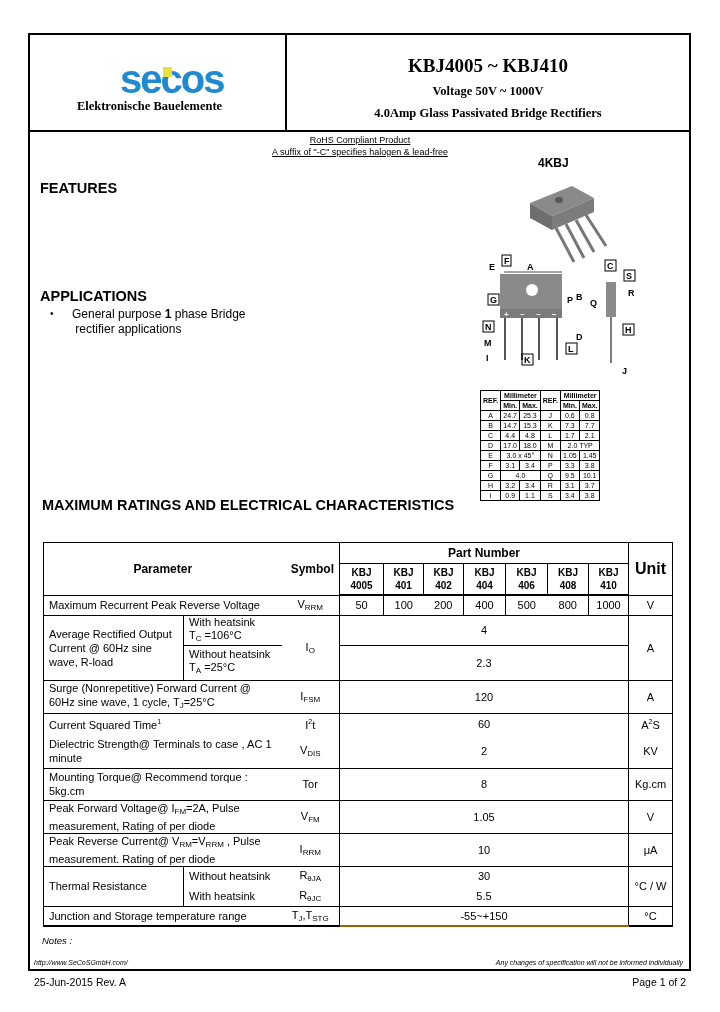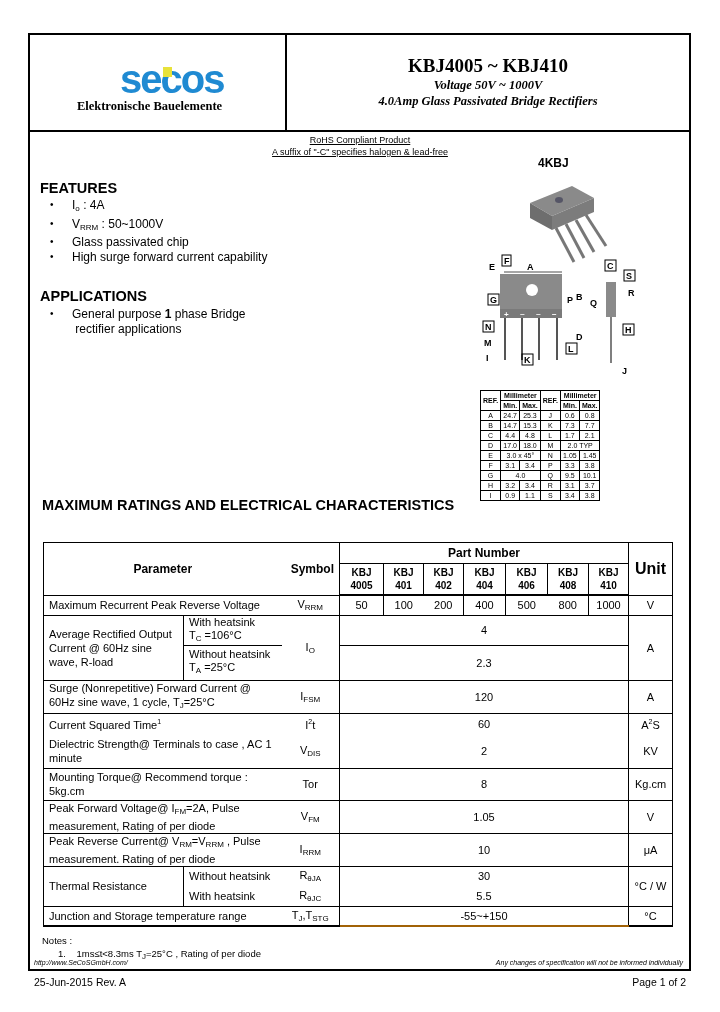--- a/index.html
+++ b/index.html
@@ -4,21 +4,21 @@
 <style>
   html, body { margin:0; padding:0; background:#ffffff; }
   body { width:720px; height:1012px; position:relative; font-family:"Liberation Sans", sans-serif; color:#000; overflow:hidden; }
   .frame { position:absolute; left:28px; top:33px; width:663px; height:938px; border:2px solid #000; box-sizing:border-box; }
   .header { position:absolute; left:0; top:0; width:100%; height:97px; border-bottom:2px solid #000; box-sizing:border-box; }
   .header .logo-cell { position:absolute; left:0; top:0; width:257px; height:95px; border-right:2px solid #000; box-sizing:border-box; text-align:center; }
   .logo { position:absolute; left:90px; top:28px; width:160px; height:34px; }
   .logo-sub { position:absolute; left:0; width:100%; top:64px; font-family:"Liberation Serif", serif; font-size:12.5px; font-weight:bold; text-align:center; transform:translateX(-8px); }
   .title-cell { position:absolute; left:257px; top:0; right:0; height:95px; text-align:center; font-family:"Liberation Serif", serif; }
   .title-main { margin-top:20px; font-size:19px; font-weight:bold; }
-  .title-sub { font-size:12.5px; font-weight:bold; margin-top:1px;font-style:italic; }
+  .title-sub { font-size:12.5px; font-weight:bold; margin-top:7px; }
   .rohs { position:absolute; top:99px; left:230px; width:200px; text-align:center; font-size:9px; line-height:12px; }
   .rohs span { text-decoration:underline; display:block; }
   .h-section { position:absolute; left:10px; font-size:14.5px; font-weight:bold; }
   .bullets { position:absolute; left:20px; margin:0; padding:0; list-style:none; font-size:12px; line-height:14.5px; }
   .bullets li { position:relative; padding-left:22px; }
   .bullets li::before { content:"\2022"; position:absolute; left:0; top:0; font-size:10px; }
   sub { font-size:8px; vertical-align:-2px; }
   sup { font-size:7px; vertical-align:5px; }
   .pkg-label { position:absolute; left:537px; top:154px; font-size:12px; font-weight:bold; }
   .pkg-drawing { position:absolute; left:470px; top:176px; width:220px; height:200px; }
@@ -30,21 +30,21 @@
   .main-table { position:absolute; left:13px; top:507px; width:629px; border-collapse:collapse; font-size:11px; table-layout:fixed; }
   .main-table td, .main-table th { border:1px solid #000; padding:0 5px; vertical-align:middle; }
   .main-table th { font-weight:bold; }
   .main-table .c { text-align:center; }
   .main-table thead tr:last-child th { border-bottom:2px solid #000; }
   .main-table .pn-head { font-size:12px; height:20px; }
   .main-table .pn { font-size:10px; font-weight:bold; line-height:13px; padding:2px 0; height:26px; }
   .nb-top { border-top:none !important; }
   .nb-bot { border-bottom:none !important; }
   .nb-lr { border-left:none !important; border-right:none !important; }
-  .notes { position:absolute; left:12px; top:899px; font-size:9.5px; line-height:13px; }
+  .notes { position:absolute; left:12px; top:899px; font-size:9.5px; line-height:13px;font-style:italic; }
   .footer-left { position:absolute; left:4px; top:924px; font-size:7px; font-style:italic; }
   .footer-right { position:absolute; right:6px; top:924px; font-size:7px; font-style:italic; }
   .bottom-left { position:absolute; left:34px; top:976px; font-size:10.5px; }
   .bottom-right { position:absolute; right:34px; top:976px; font-size:10.5px; }
 </style>
 </head>
 <body>
 
 <div class="frame">
   <div class="header">
@@ -61,26 +61,20 @@
       <div class="title-sub">4.0Amp Glass Passivated Bridge Rectifiers</div>
     </div>
   </div>
 
   <div class="rohs">
     <span>RoHS Compliant Product</span>
     <span>A suffix of "-C" specifies halogen &amp; lead-free</span>
   </div>
 
   <div class="h-section" style="top:145px;">FEATURES</div>
-  <ul class="bullets" style="top:163px;">
-    <li><span>I</span><sub>o</sub><span> : 4A</span></li>
-    <li><span>V</span><sub>RRM</sub><span> : 50~1000V</span></li>
-    <li><span>Glass passivated chip</span></li>
-    <li><span>High surge forward current capability</span></li>
-  </ul>
 
   <div class="h-section" style="top:253px;">APPLICATIONS</div>
   <ul class="bullets" style="top:272px;">
     <li><span>General purpose </span><b>1</b><span> phase Bridge</span><br>&nbsp;<span>rectifier applications</span></li>
   </ul>
 
   <div class="pkg-label" style="left:508px;top:121px;">4KBJ</div>
 
   <svg class="pkg-drawing" style="left:442px;top:143px;" viewBox="0 0 220 200" font-family="Liberation Sans, sans-serif" font-size="9" font-weight="bold">
 
@@ -332,21 +326,20 @@
         <td colspan="2" style="border-right:none;border-bottom:2px solid #000;">Junction and Storage temperature range</td>
         <td class="c" style="border-left:none;border-bottom:2px solid #000;"><span>T</span><sub>J</sub><span>,T</span><sub>STG</sub></td>
         <td colspan="7" class="c" style="border-bottom:2px solid #a16207;">-55~+150</td>
         <td class="c" style="border-bottom:2px solid #000;">°C</td>
       </tr>
     </tbody>
   </table>
 
   <div class="notes">
     <div>Notes :</div>
-    <div style="padding-left:16px;"><span>1.</span>&nbsp;&nbsp;&nbsp;&nbsp;<span>1ms≤t&lt;8.3ms T</span><sub>J</sub><span>=25°C  , Rating of per diode</span></div>
   </div>
 
   <div class="footer-left">http://www.SeCoSGmbH.com/</div>
   <div class="footer-right">Any changes of specification will not be informed individually</div>
 </div>
 
 <div class="bottom-left">25-Jun-2015 Rev. A</div>
 <div class="bottom-right">Page 1 of 2</div>
 
 </body></html>

